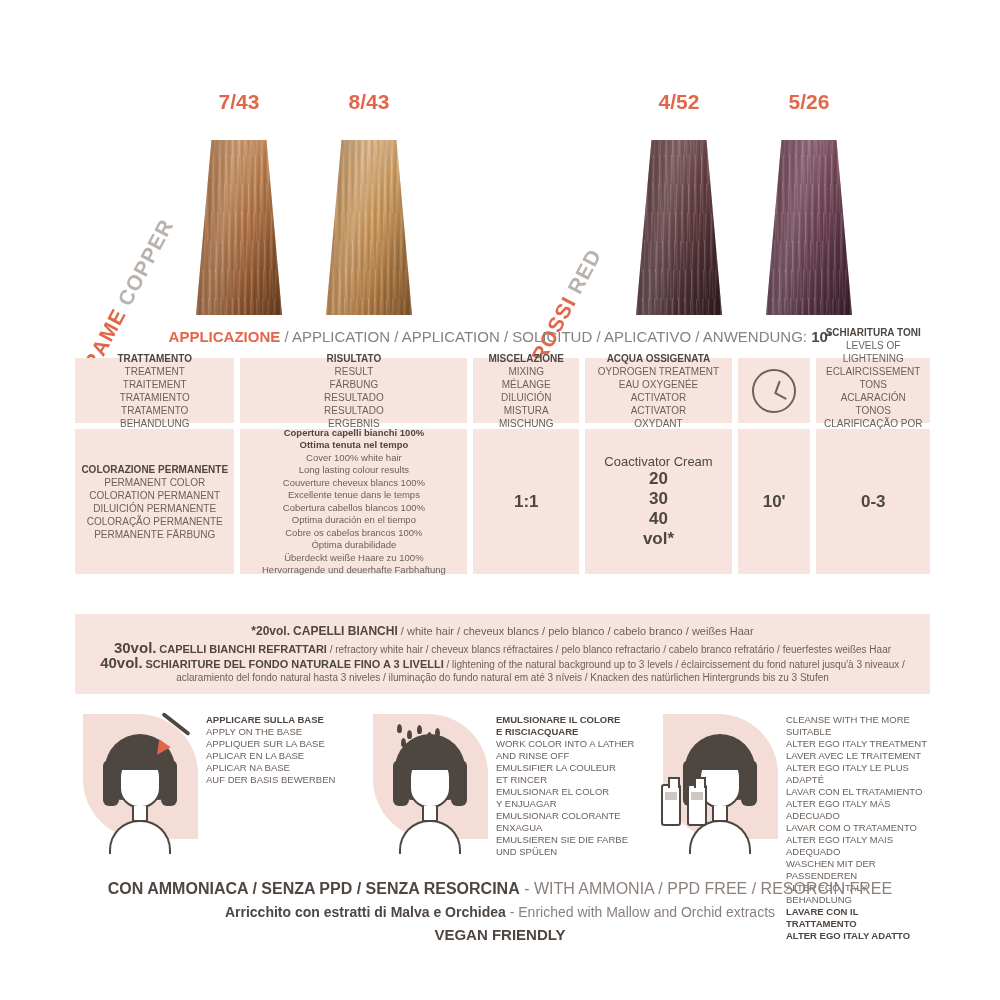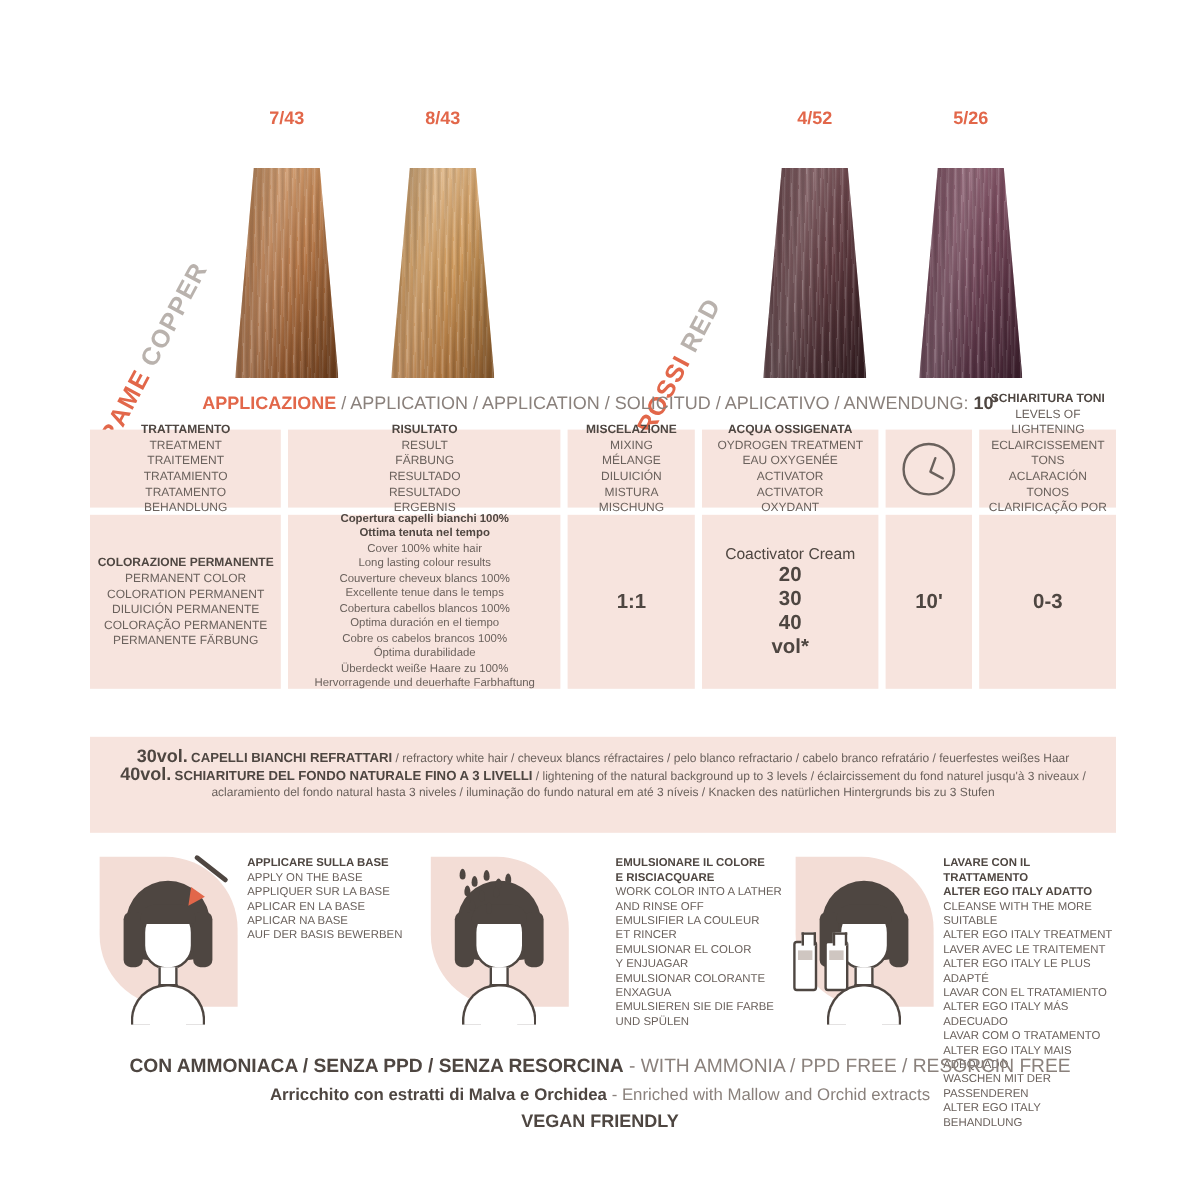--- a/index.html
+++ b/index.html
@@ -24,21 +24,21 @@
     letter-spacing:1px;
     white-space:nowrap;
     font-size:21px;
   }
   .family-label .strong { color:#e2674a; }
   .family-label .light  { color:#b9b2ad; }
 
   .swatch { position:absolute; top:80px; }
   .swatch .code {
     position:absolute; top:-50px; left:0; width:100%;
-    text-align:center; color:#e2674a; font-weight:bold; font-size:15px;
+    text-align:center; color:#e2674a; font-weight:bold; font-size:21px;
   }
   .cone {
     width:86px; height:175px;
     clip-path: polygon(18% 0%, 82% 0%, 100% 100%, 0% 100%);
     position:relative;
     overflow:hidden;
   }
   .cone .tex {
     position:absolute; inset:0;
     background-image:
@@ -335,20 +335,24 @@
       <div class="cell c5">
           <div class="big">10'</div>
         </div>
       <div class="cell c6">
           <div class="big">0-3</div>
         </div>
     </div>
   </div>
 
   <div class="note">
+    <div class="l1">
+      <span class="b">*20vol.</span>
+      <span class="b">CAPELLI BIANCHI</span><span> / white hair / cheveux blancs / pelo blanco / cabelo branco / weißes Haar</span>
+    </div>
     <div class="l2">
       <span class="lead">30vol.</span>
       <span class="b">CAPELLI BIANCHI REFRATTARI</span><span> / refractory white hair / cheveux blancs réfractaires / pelo blanco refractario / cabelo branco refratário / feuerfestes weißes Haar</span>
     </div>
     <div class="l2">
       <span class="lead">40vol.</span>
       <span class="b">SCHIARITURE DEL FONDO NATURALE FINO A 3 LIVELLI</span><span> / lightening of the natural background up to 3 levels / éclaircissement du fond naturel jusqu'à 3 niveaux /</span>
     </div>
     <div class="l2">aclaramiento del fondo natural hasta 3 niveles / iluminação do fundo natural em até 3 níveis / Knacken des natürlichen Hintergrunds bis zu 3 Stufen</div>
   </div>
@@ -377,21 +381,21 @@
         <div id="s0l">
             <div class="ln">APPLY ON THE BASE</div>
             <div class="ln">APPLIQUER SUR LA BASE</div>
             <div class="ln">APLICAR EN LA BASE</div>
             <div class="ln">APLICAR NA BASE</div>
             <div class="ln">AUF DER BASIS BEWERBEN</div>
           </div>
       </div>
     </div>
 
-    <div class="step" id="st1" style="left: 276px; gap: 31px;">
+    <div class="step" id="st1" style="left: 290px;">
       <div class="art">
         <div class="leaf"></div>
         <div class="head">
           <div class="hair"></div>
           <div class="face"></div>
           <div class="fringe"></div>
           <div class="neck"></div>
           <div class="shoulders"></div>
         </div>
         <div class="drops" id="dropsbox">
@@ -440,36 +444,36 @@
         <div class="bottles">
           <div class="bt" style="left:0">
               <div class="lbl"></div>
             </div>
           <div class="bt" style="left:26px">
               <div class="lbl"></div>
             </div>
         </div>
       </div>
       <div class="txt">
-        <div id="s2h">
-            <div class="hd">LAVARE CON  IL TRATTAMENTO</div>
-            <div class="hd">ALTER EGO ITALY ADATTO</div>
-          </div>
         <div id="s2l">
             <div class="ln">CLEANSE WITH THE MORE SUITABLE</div>
             <div class="ln">ALTER EGO ITALY TREATMENT</div>
             <div class="ln">LAVER AVEC LE TRAITEMENT</div>
             <div class="ln">ALTER EGO ITALY LE PLUS ADAPTÉ</div>
             <div class="ln">LAVAR CON EL TRATAMIENTO</div>
             <div class="ln">ALTER EGO ITALY MÁS ADECUADO</div>
             <div class="ln">LAVAR COM O TRATAMENTO</div>
             <div class="ln">ALTER EGO ITALY MAIS ADEQUADO</div>
             <div class="ln">WASCHEN MIT DER PASSENDEREN</div>
             <div class="ln">ALTER EGO ITALY BEHANDLUNG</div>
           </div>
+        <div id="s2h">
+            <div class="hd">LAVARE CON  IL TRATTAMENTO</div>
+            <div class="hd">ALTER EGO ITALY ADATTO</div>
+          </div>
       </div>
     </div>
   </div>
 
   <div class="footer">
     <div class="f1">
       <span>CON AMMONIACA / SENZA PPD / SENZA RESORCINA</span><span class="lite"> - </span><span class="lite">WITH AMMONIA / PPD FREE / RESORCIN FREE</span>
     </div>
     <div class="f2">
       <b>Arricchito con estratti di Malva e Orchidea</b><span> - </span><span>Enriched with Mallow and Orchid extracts</span>

